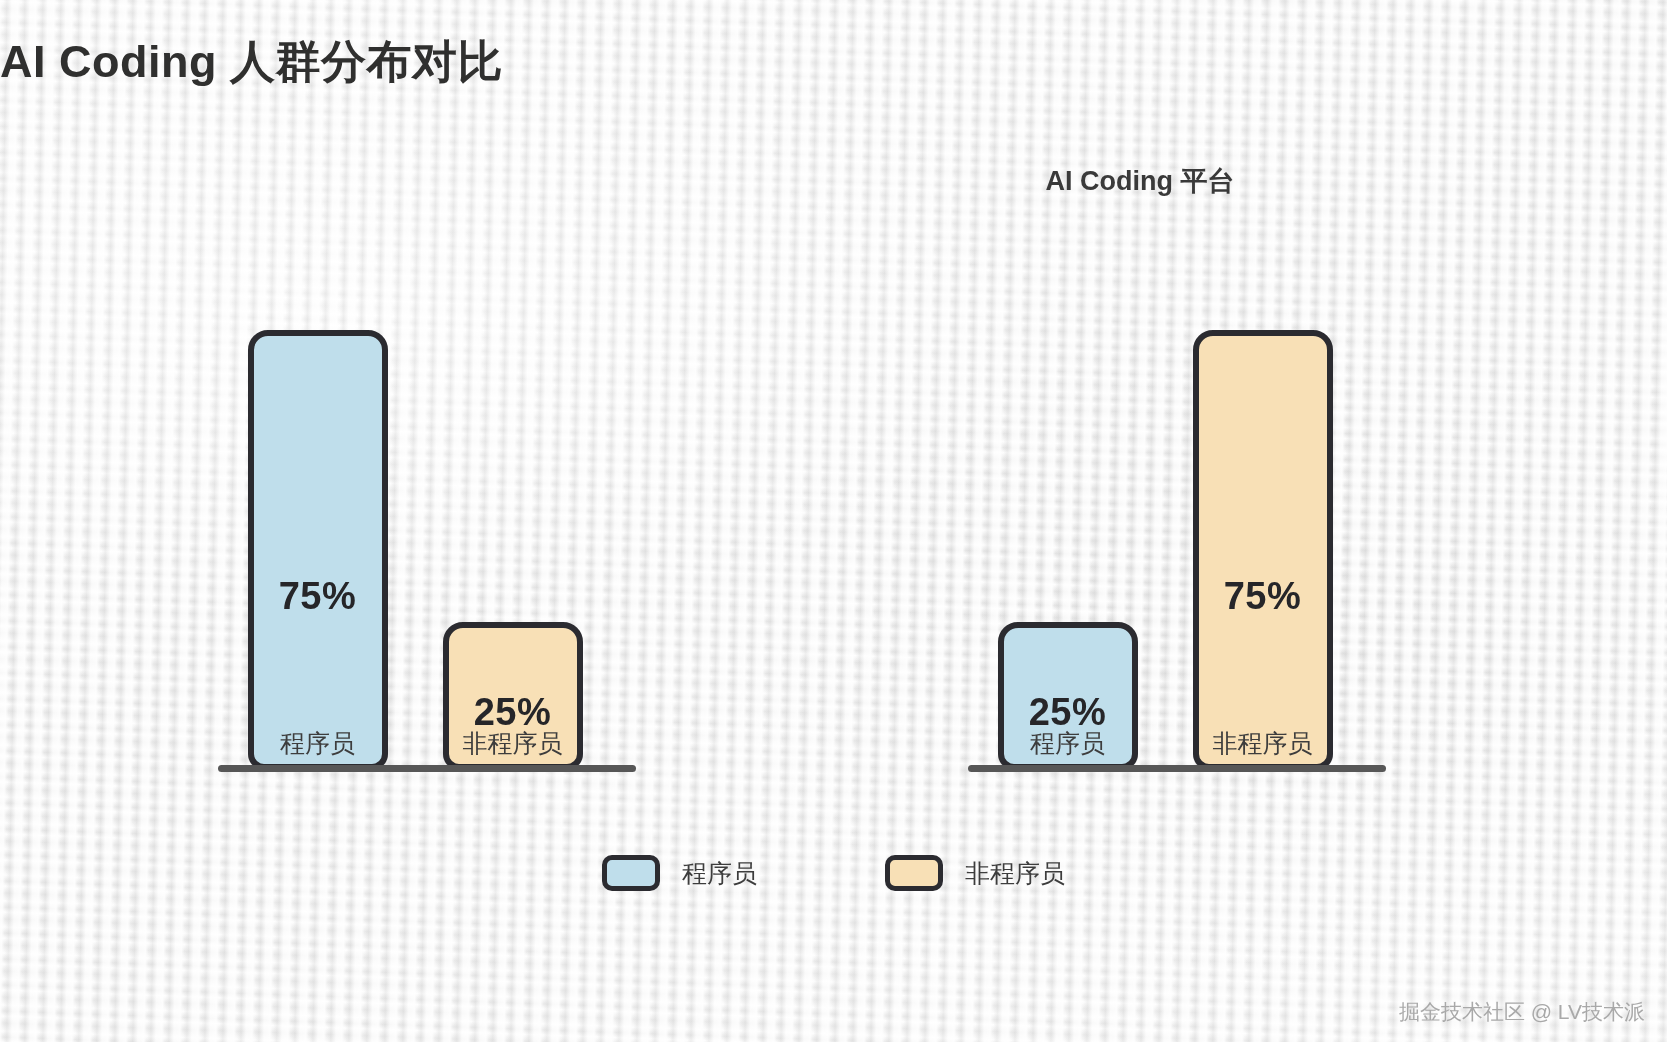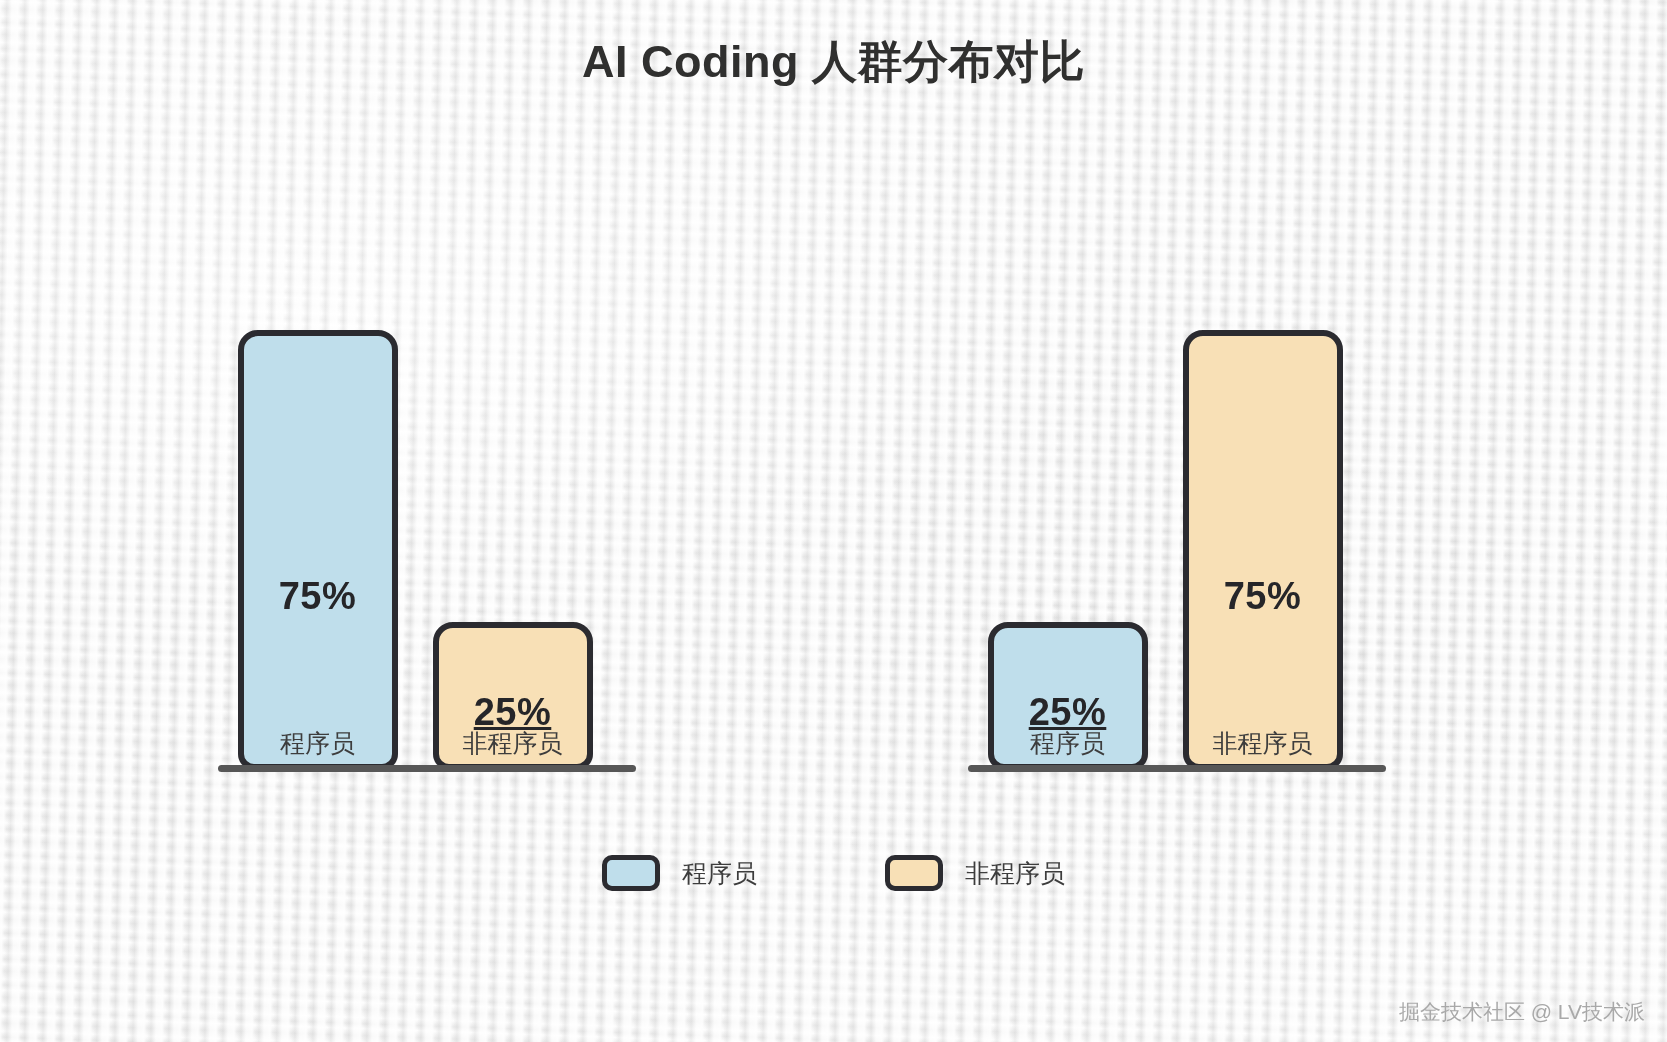--- a/index.html
+++ b/index.html
@@ -33,21 +33,21 @@
       radial-gradient(ellipse 50% 45% at 78% 62%, rgba(186,186,186,0.18), rgba(0,0,0,0) 70%),
       linear-gradient(160deg, #f6f6f6 0%, #eeeeee 45%, #f4f4f4 100%);
   }
 
   
   #main-title {
     position: absolute;
     top: 32px;
     left: 0;
     width: 100%;
-    text-align: center;
+    text-align: left;
     font-size: 45px;
     font-weight: bold;
     color: #30302f;
     letter-spacing: 0.5px;
     white-space: nowrap;
   }
   .panel-title {
     position: absolute;
     top: 163px;
     font-size: 27px;
@@ -93,41 +93,41 @@
     width: 160px;
     display: flex;
     flex-direction: column;
     align-items: center;
     justify-content: flex-end;
     height: 100%;
   }
 
   .bar {
     position: relative;
-    width: 160px;
+    width: 140px;
     border: 6px solid #2b2b30;
     border-radius: 20px 20px 16px 16px;
     box-sizing: border-box;
     display: flex;
     align-items: center;
     justify-content: center;
     box-shadow: 0 1px 0 rgba(0,0,0,0.08);
   }
   .bar.blue   { background: #bfdeeb; }
   .bar.cream  { background: #f8e0b6; }
 
   .bar-value {
     font-size: 38px;
     font-weight: bold;
     color: #262629;
     letter-spacing: 0.5px;
     margin-bottom: 4px;
   }
   .bar.tall .bar-value { margin-bottom: 0; transform: translateY(46px); }
-  .bar.short .bar-value { transform: translateY(18px); text-decoration: underline; }
+  .bar.short .bar-value { transform: translateY(18px); }
 
   .cat-label {
     position: absolute;
     bottom: 10px;
     width: 240px;
     text-align: center;
     font-size: 25px;
     color: #3d3d3d;
     white-space: nowrap;
   }
@@ -196,20 +196,21 @@
         <div class="bar cream short" style="height:148px">
           <span class="bar-value">25%</span>
         </div>
         <div class="cat-label">非程序员</div>
       </div>
 
     </div>
     <div class="baseline"></div>
   </div>
 
+  <div id="panel-title-right" class="panel-title">AI Coding 平台</div>
 
   <div id="panel-right" class="panel">
     <div class="plot">
 
       <div class="bar-slot">
         <div class="bar blue short" style="height:148px">
           <span class="bar-value">25%</span>
         </div>
         <div class="cat-label">程序员</div>
       </div>

